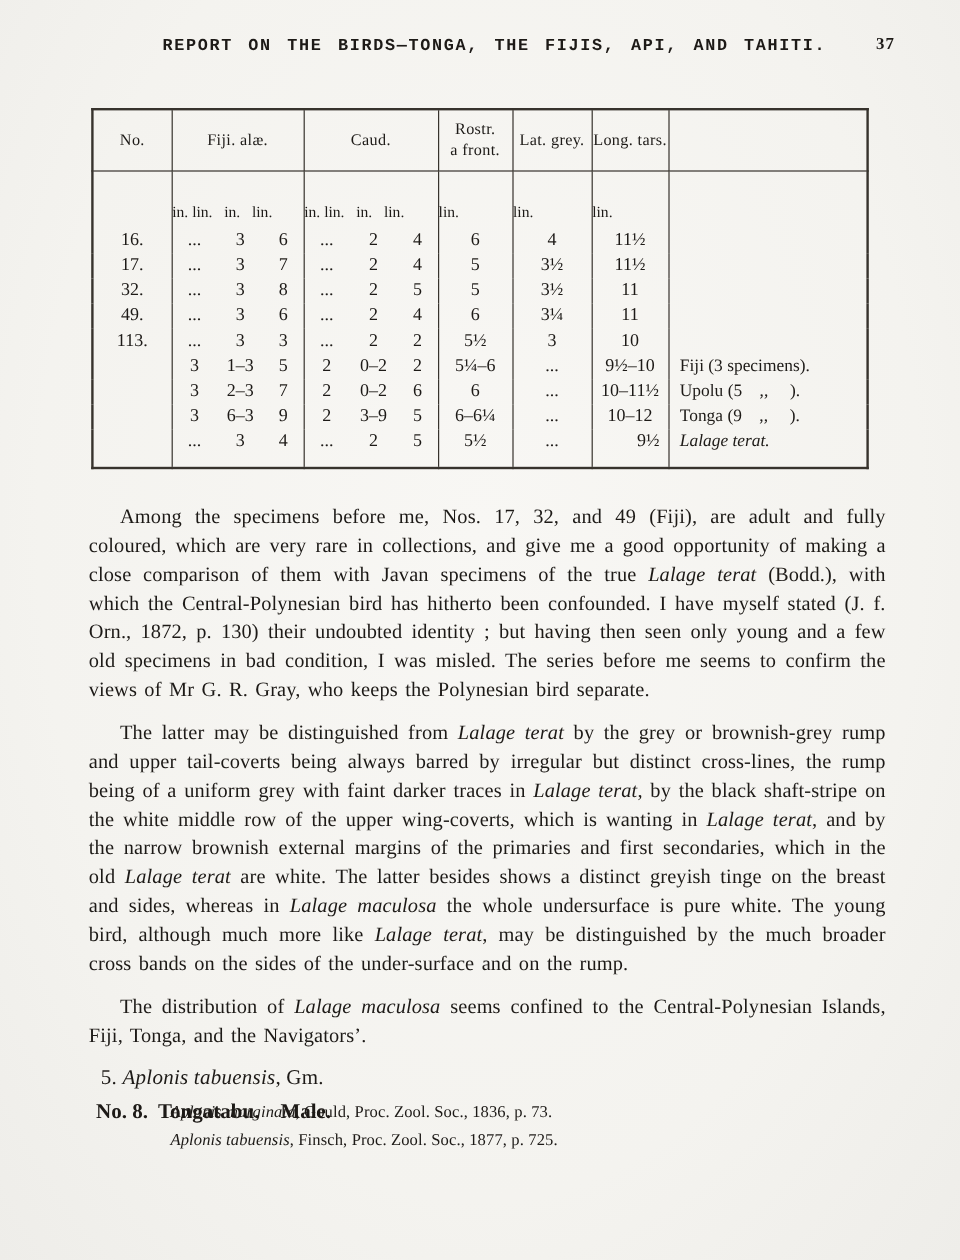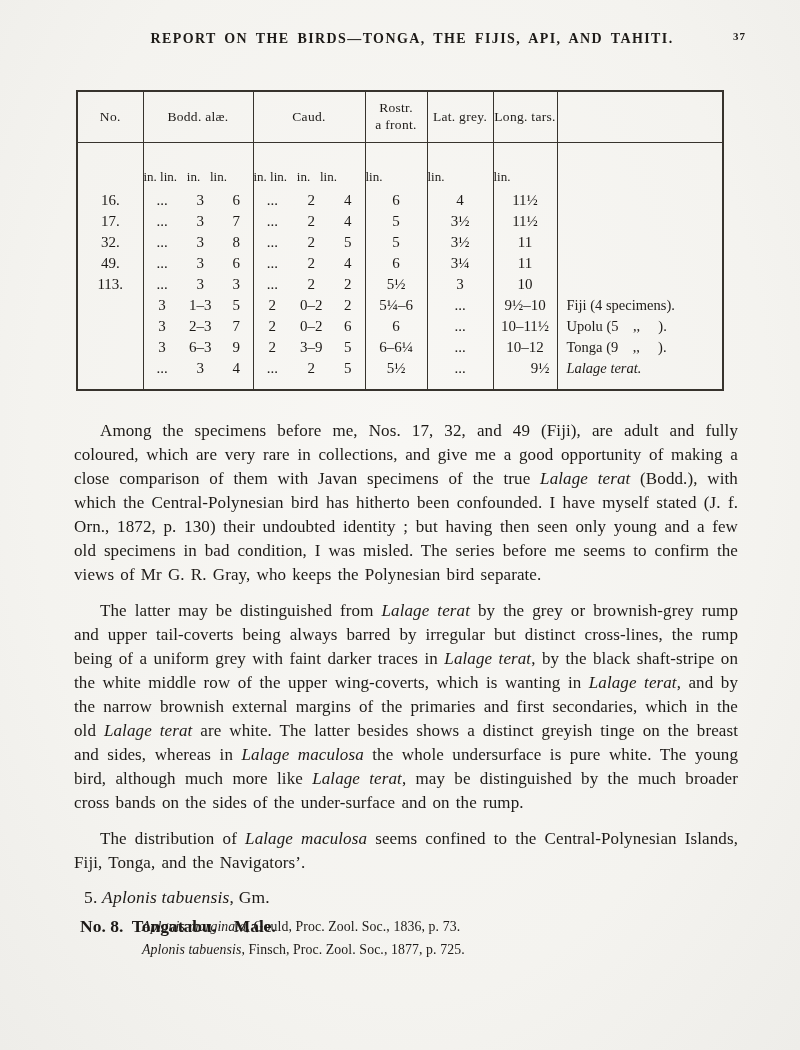--- a/index.html
+++ b/index.html
@@ -9,22 +9,22 @@
     font-family:"Liberation Serif","DejaVu Serif",serif;
     color:#1d1a17;
   }
   .page{
     position:relative;width:800px;height:1050px;overflow:hidden;
     background:radial-gradient(ellipse at 50% 42%, #f8f7f4 0%, #f4f3ef 65%, #eeede9 100%);
   }
 
   
   .running-head{position:absolute;top:31px;left:76px;right:52px;height:22px;}
-  .head-title{display:block;text-align:center;font-weight:bold;font-size:14px;letter-spacing:1.4px;word-spacing:3px;}
-  .page-number{position:absolute;right:2px;top:-1px;font-weight:bold;font-size:11px;letter-spacing:1px;}
+  .head-title{display:block;text-align:center;font-weight:bold;font-size:14px;letter-spacing:1.4px;word-spacing:3px;font-family:Liberation Mono, monospace;}
+  .page-number{position:absolute;right:2px;top:-1px;font-weight:bold;font-size:14px;letter-spacing:1px;}
 
   
   .table-wrap{position:absolute;top:80px;left:76px;}
   table.doc-table{border-collapse:collapse;table-layout:fixed;width:646px;border:2.5px solid #37332d;margin-top:10px;}
   .doc-table th,.doc-table td{padding:0;font-weight:normal;}
   .doc-table th:not(:last-child),.doc-table td:not(:last-child){border-right:1.5px solid #37332d;}
   .doc-table tr.heads th{
     height:50px;font-size:13.5px;text-align:center;vertical-align:middle;
     white-space:pre-line;line-height:1.25;border-bottom:1.5px solid #37332d;letter-spacing:.3px;
   }
@@ -64,21 +64,21 @@
           <col style="width:110px">
           <col style="width:112px">
         <col style="width:62px">
           <col style="width:66px">
           <col style="width:64px">
           <col style="width:166px">
       </colgroup>
       <thead>
         <tr class="heads">
           <th>No.</th>
-          <th>Bodd. alæ.</th>
+          <th>Fiji. alæ.</th>
           <th>Caud.</th>
           <th>Rostr.
 a front.</th>
           <th>Lat. grey.</th>
           <th>Long. tars.</th>
           <th></th>
         </tr>
         <tr class="units">
           <td></td>
           <td>in. lin.   in.   lin.</td>
@@ -207,21 +207,21 @@
             <td class="c-meas">
               <span class="mg">
                 <span>2</span>
                 <span>0–2</span>
                 <span>2</span>
               </span>
             </td>
             <td class="c-rostr">5¼–6</td>
             <td class="c-lat">...</td>
             <td class="c-tars">9½–10</td>
-            <td class="c-label">Fiji (4 specimens).</td>
+            <td class="c-label">Fiji (3 specimens).</td>
           </tr>
           <tr>
             <td class="c-no"></td>
             <td class="c-meas">
               <span class="mg">
                 <span>3</span>
                 <span>2–3</span>
                 <span>7</span>
               </span>
             </td>

